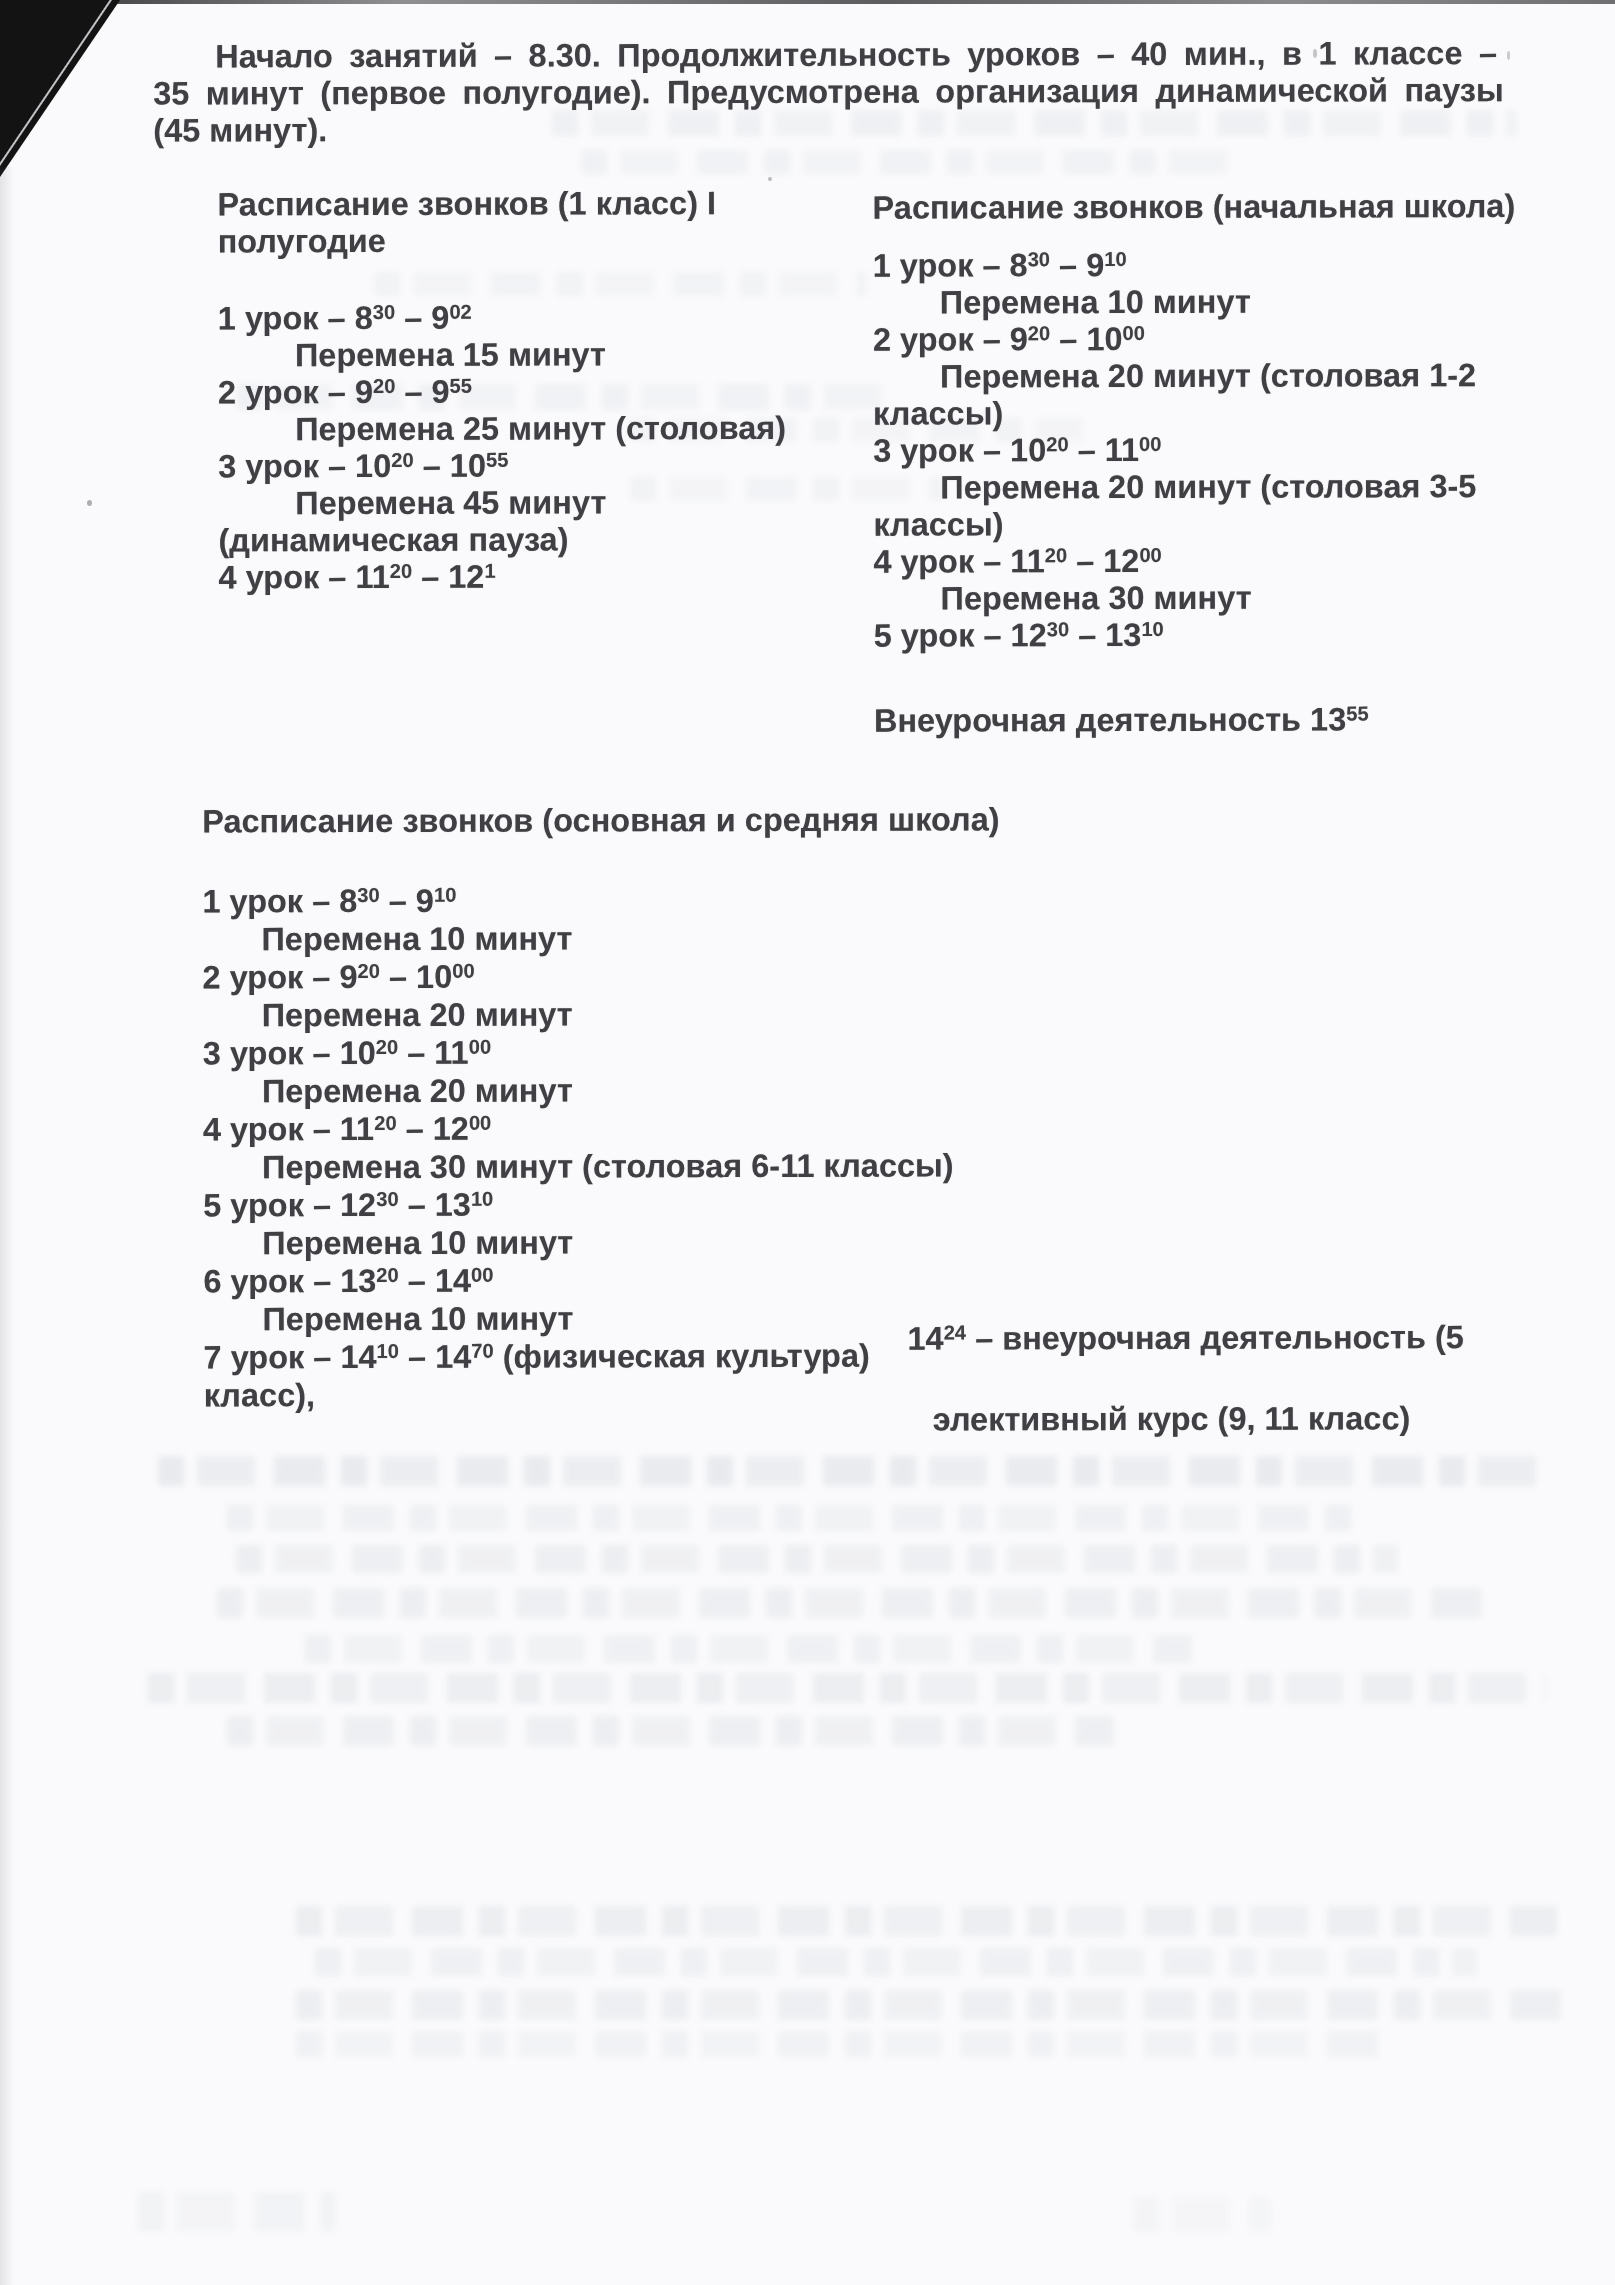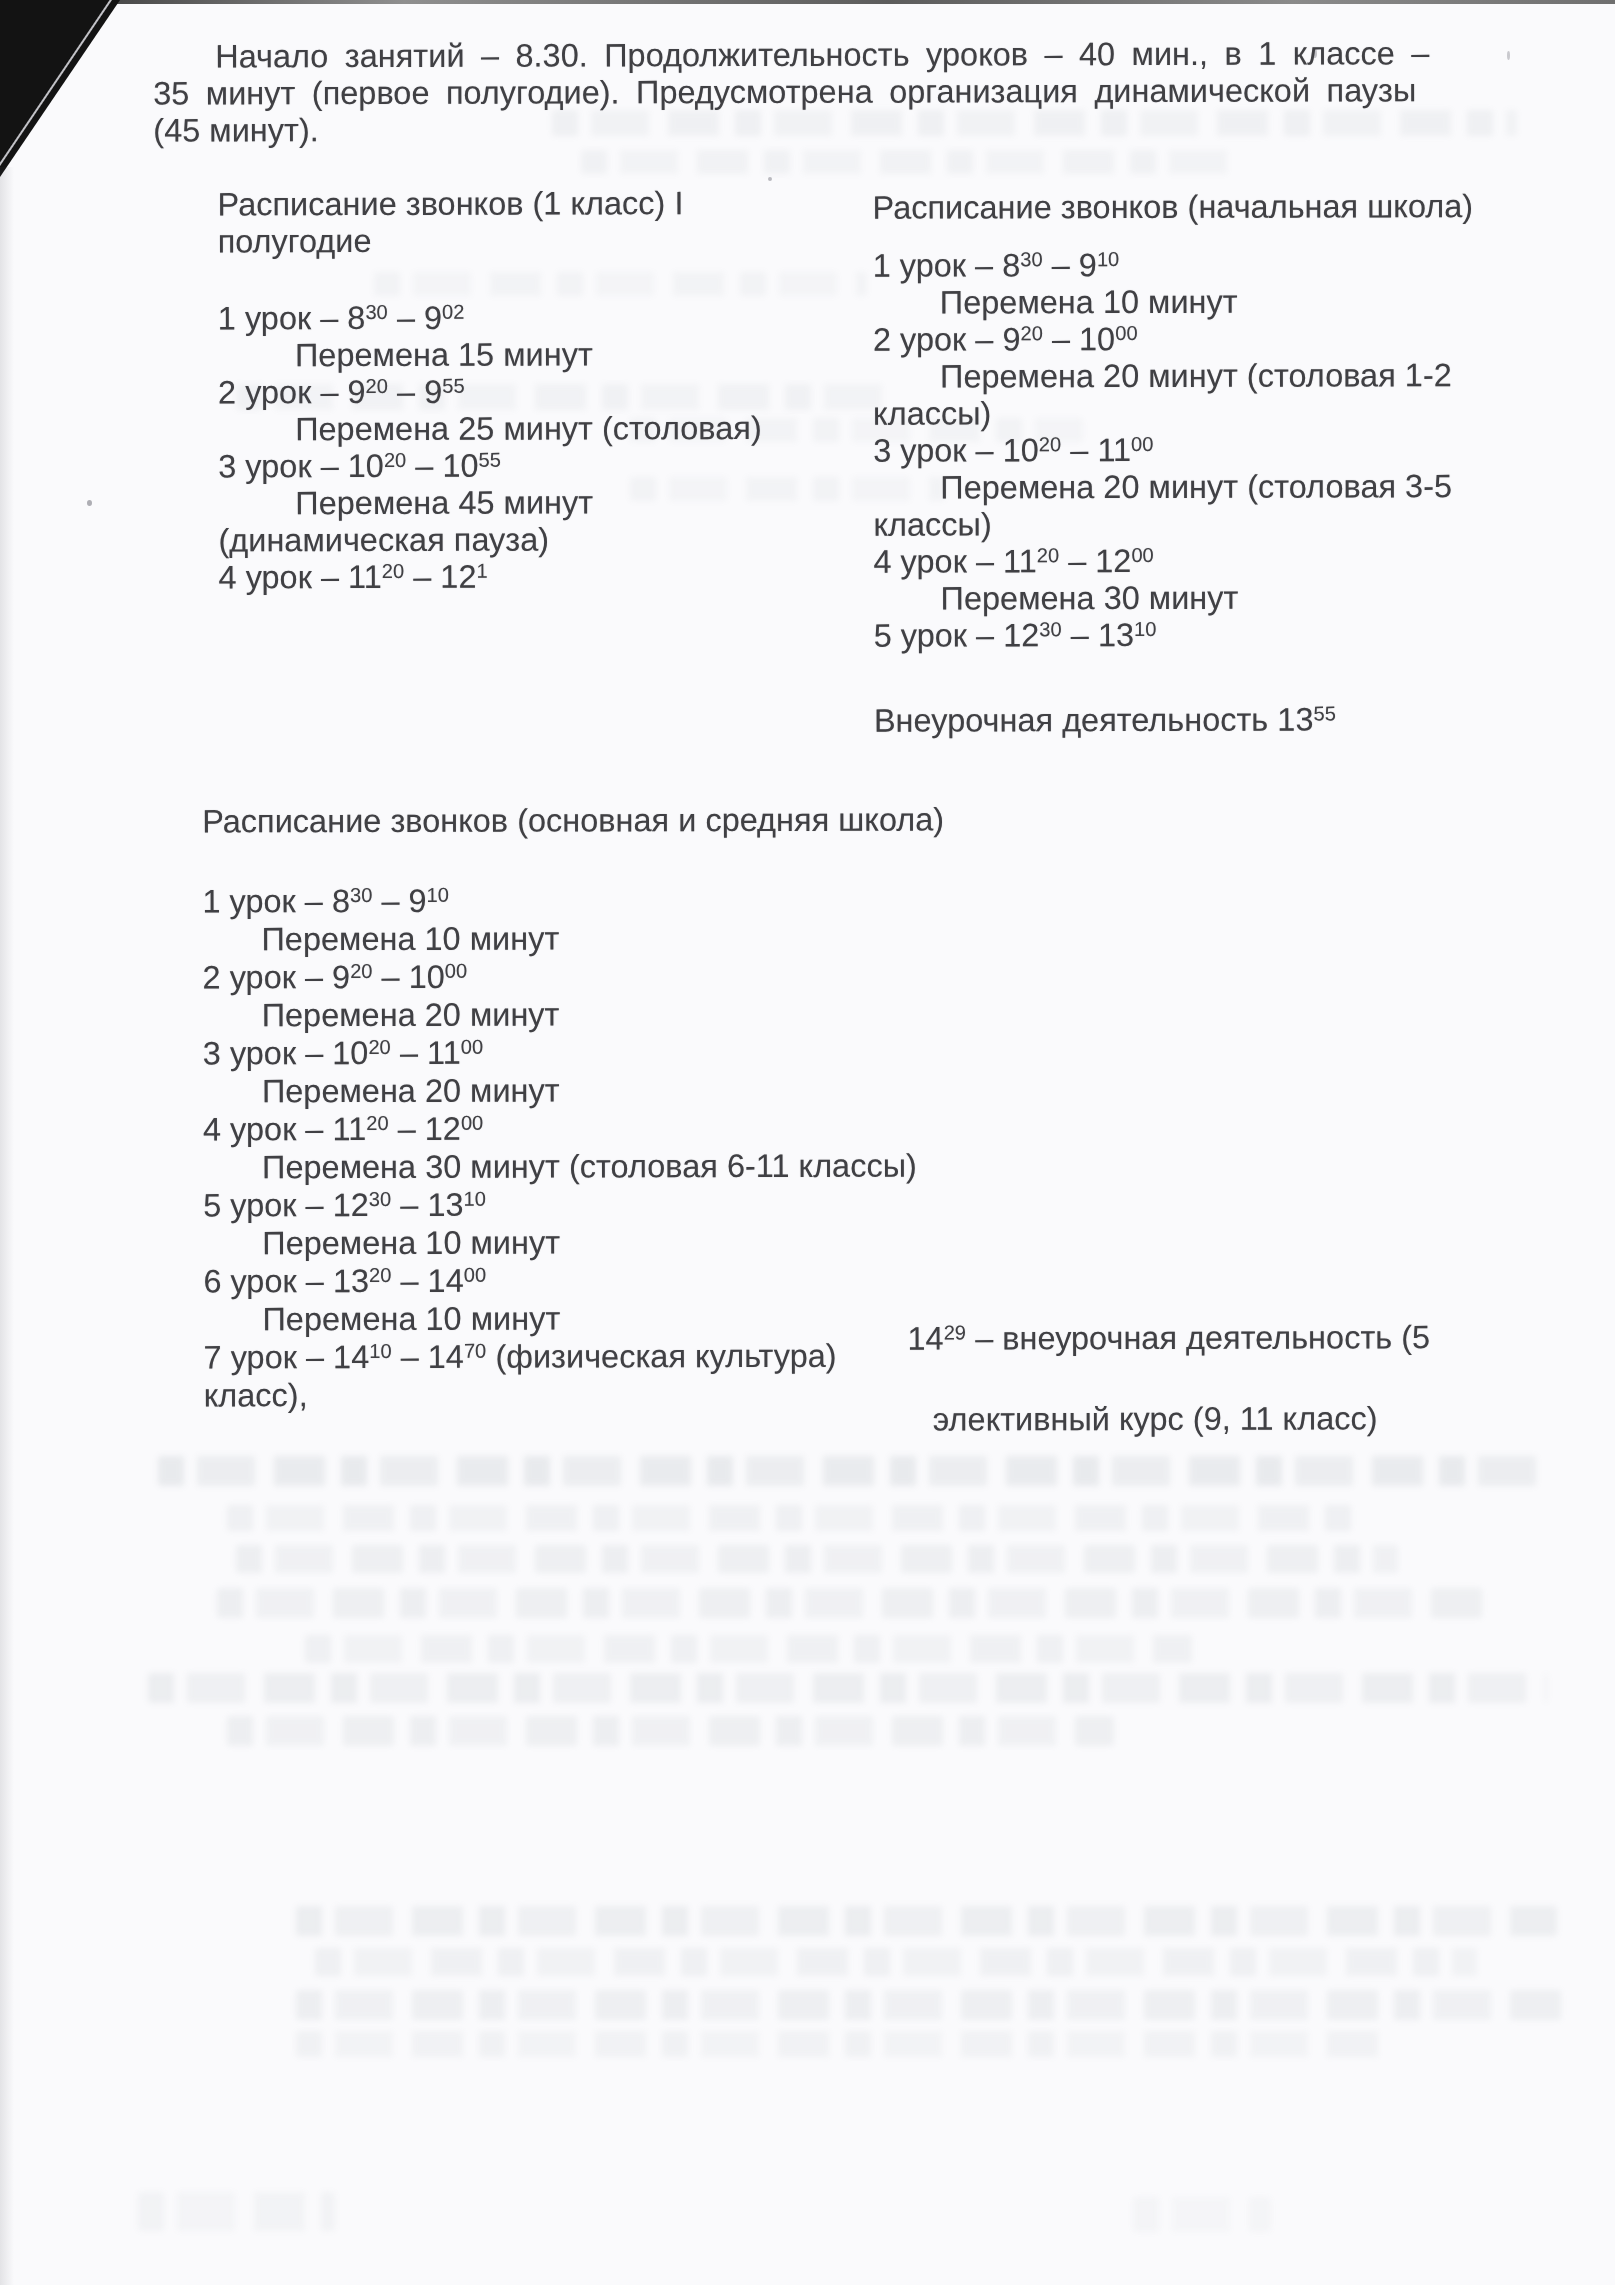--- a/index.html
+++ b/index.html
@@ -7,21 +7,21 @@
     --ink:#404044;
     --corner:#131313;
   }
   html,body{margin:0;padding:0;}
   body{
     width:1616px;height:2285px;overflow:hidden;
     background:var(--paper);
     font-family:"Liberation Sans","DejaVu Sans",sans-serif;
     color:var(--ink);
   }
-  .page{position:relative;width:1436px;height:2285px;background:var(--paper);}
+  .page{position:relative;width:1436px;height:2285px;background:var(--paper);font-weight:bold;}
   
   .top-strip{position:absolute;left:0;top:0;width:1616px;height:3.9px;
     background:linear-gradient(90deg,#2e2e2e,#8f8f8f 25%,#5c5c5c 55%,#8a8a8a 80%,#6f6f6f);}
   .corner{position:absolute;left:0;top:0;width:130px;height:183px;
     background:var(--corner);
     clip-path:polygon(0 0,120px 0,0 177px);}
   .corner-line{position:absolute;left:0;top:0;width:214px;height:2px;
     background:rgba(225,225,230,.85);filter:blur(0.6px);
     transform:translate(112px,0) rotate(124deg);transform-origin:0 0;}
   .left-shade{position:absolute;left:0;top:167px;width:13.8px;height:2118px;
@@ -140,18 +140,18 @@
         <div class="ln ind">Перемена 20 минут</div>
         <div class="ln">4 урок – 11<sup>20</sup> – 12<sup>00</sup></div>
         <div class="ln ind">Перемена 30 минут (столовая 6-11 классы)</div>
         <div class="ln">5 урок – 12<sup>30</sup> – 13<sup>10</sup></div>
         <div class="ln ind">Перемена 10 минут</div>
         <div class="ln">6 урок – 13<sup>20</sup> – 14<sup>00</sup></div>
         <div class="ln ind">Перемена 10 минут</div>
         <div class="ln">7 урок – 14<sup>10</sup> – 14<sup>70</sup> (физическая культура)</div>
         <div class="ln">класс),</div>
       </div>
-    <div class="blk note1 ln">14<sup>29</sup> – внеурочная деятельность (5</div>
+    <div class="blk note1 ln">14<sup>24</sup> – внеурочная деятельность (5</div>
     <div class="blk note2 ln">элективный курс (9, 11 класс)</div>
 
   </div>
 </div>
 
 
 </body></html>

